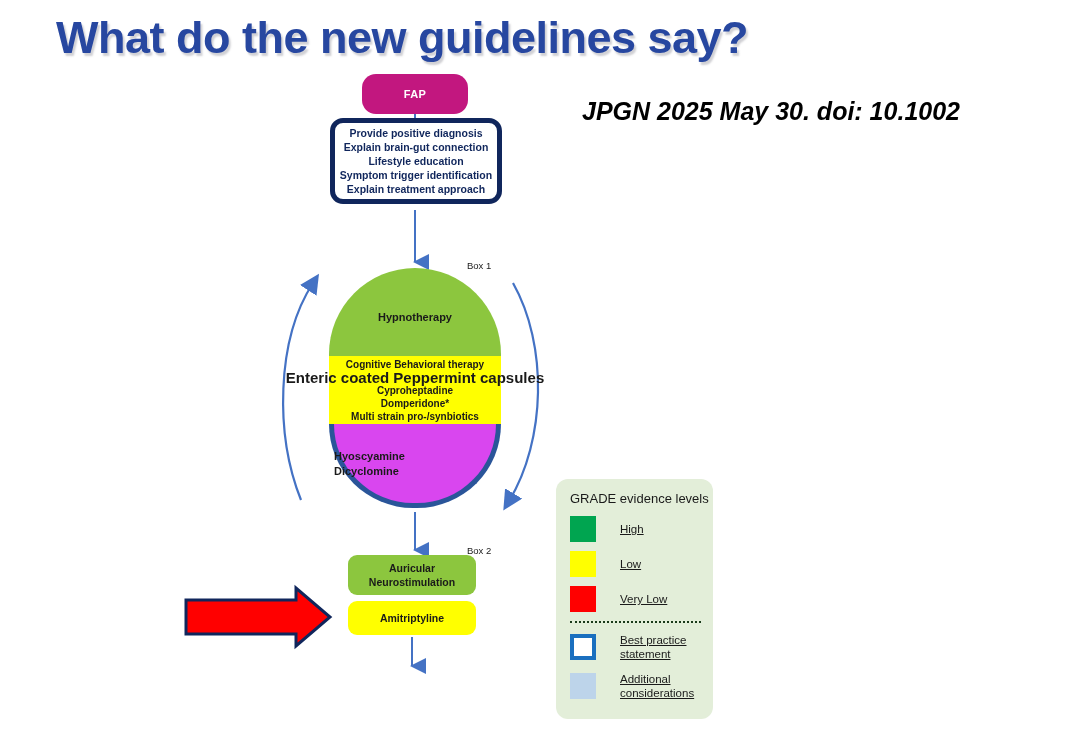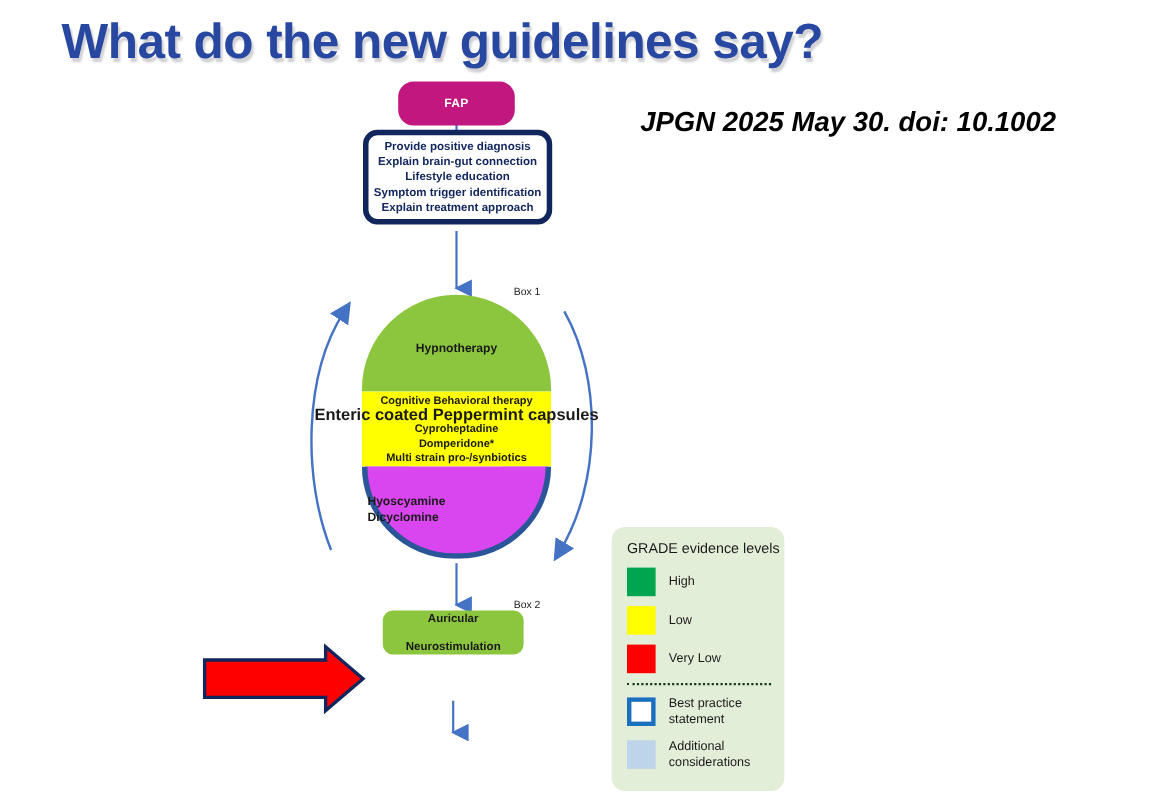--- a/index.html
+++ b/index.html
@@ -180,21 +180,21 @@
     position: absolute;
     left: 348px;
     top: 555px;
     width: 128px;
     height: 40px;
     background: #8cc63e;
     border-radius: 9px;
     display: flex;
     flex-direction: column;
     align-items: center;
-    justify-content: space-between;
+    justify-content: center;
   }
   .b2-yellow {
     position: absolute;
     left: 348px;
     top: 601px;
     width: 128px;
     height: 34px;
     background: #ffff00;
     border-radius: 9px;
     display: flex;
@@ -254,22 +254,23 @@
     height: 26px;
   }
   .swatch {
     width: 26px;
     height: 26px;
     flex: 0 0 26px;
   }
   .legend-row .lbl {
     font-size: 11.5px;
     color: #1a1a1a;
-    margin-left: 12px;
+    margin-left: 24px;
     line-height: 14px;
+    text-decoration: underline;
   }
   .dotted-div {
     border-top: 2.5px dotted #1a3a1a;
     margin: 6px 12px 9px 14px;
   }
   .legend-row.bp .swatch {
     background: #ffffff;
     border: 4px solid #1a6fbf;
     box-sizing: border-box;
   }
@@ -351,20 +352,23 @@
       <div class="line">Dicyclomine</div>
     </div>
   </div>
 
   <div class="box-label box-label-2">Box 2</div>
 
   <div class="b2-green">
     <div class="line">Auricular</div>
     <div class="line">Neurostimulation</div>
   </div>
+  <div class="b2-yellow">
+    <div class="line">Amitriptyline</div>
+  </div>
 
 
 </div>
 
 <div class="legend">
   <div class="legend-title">GRADE evidence levels</div>
 
   <div class="legend-row">
     <div class="swatch" style="background:#00a550"></div>
     <div class="lbl">High</div>

